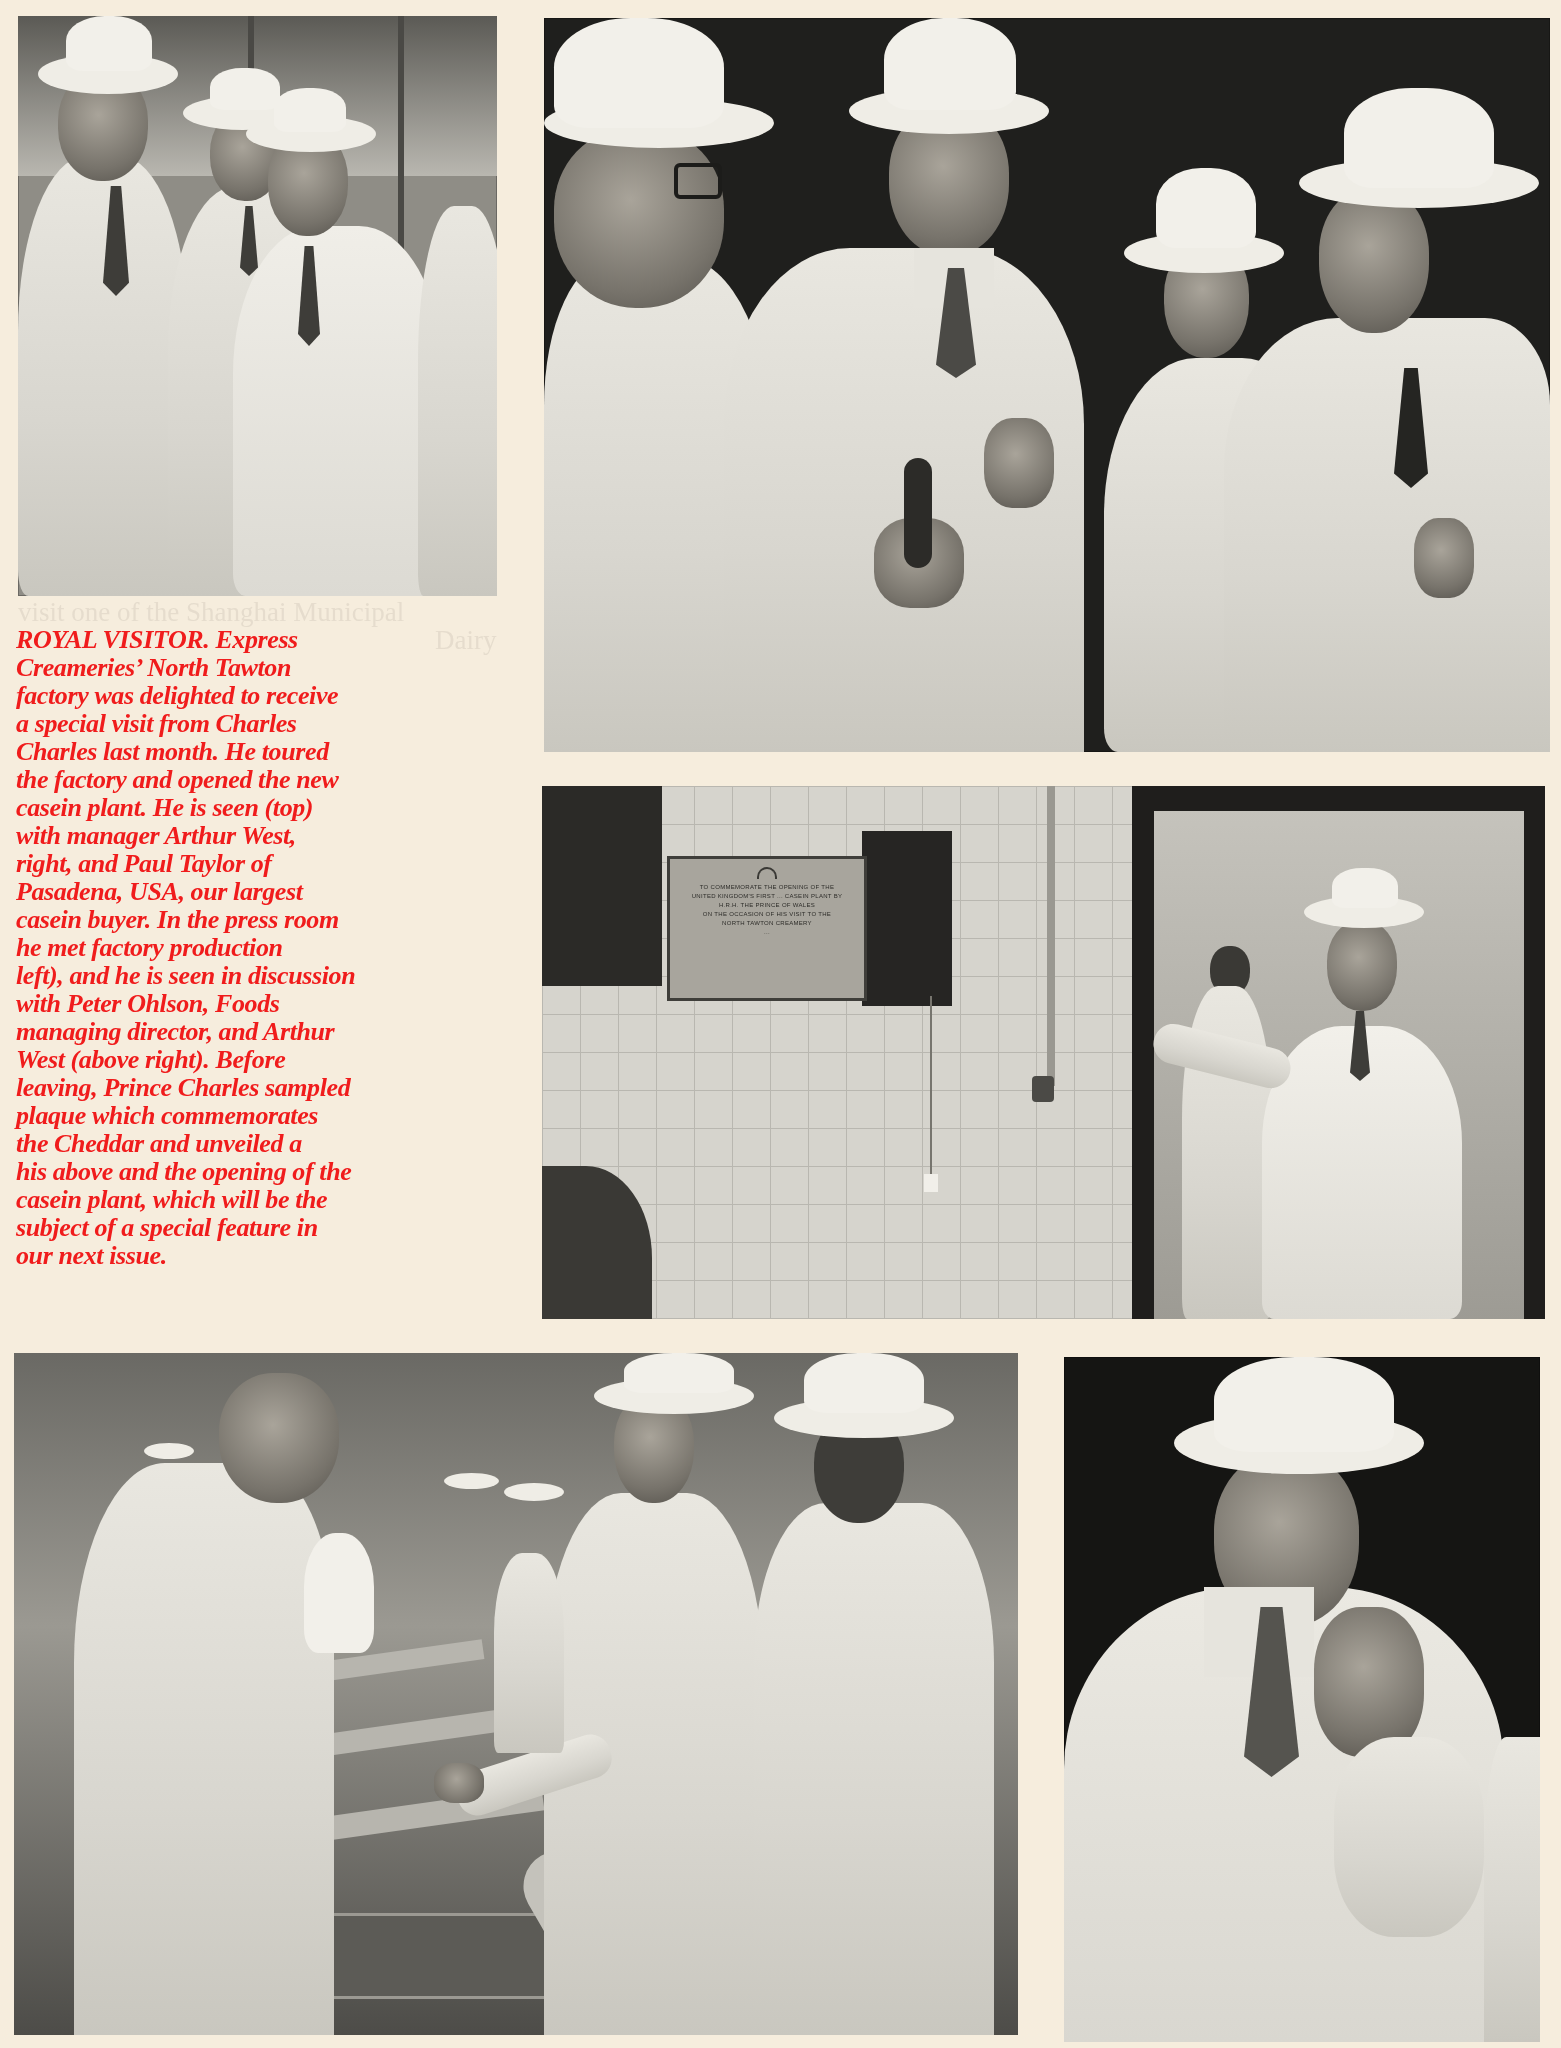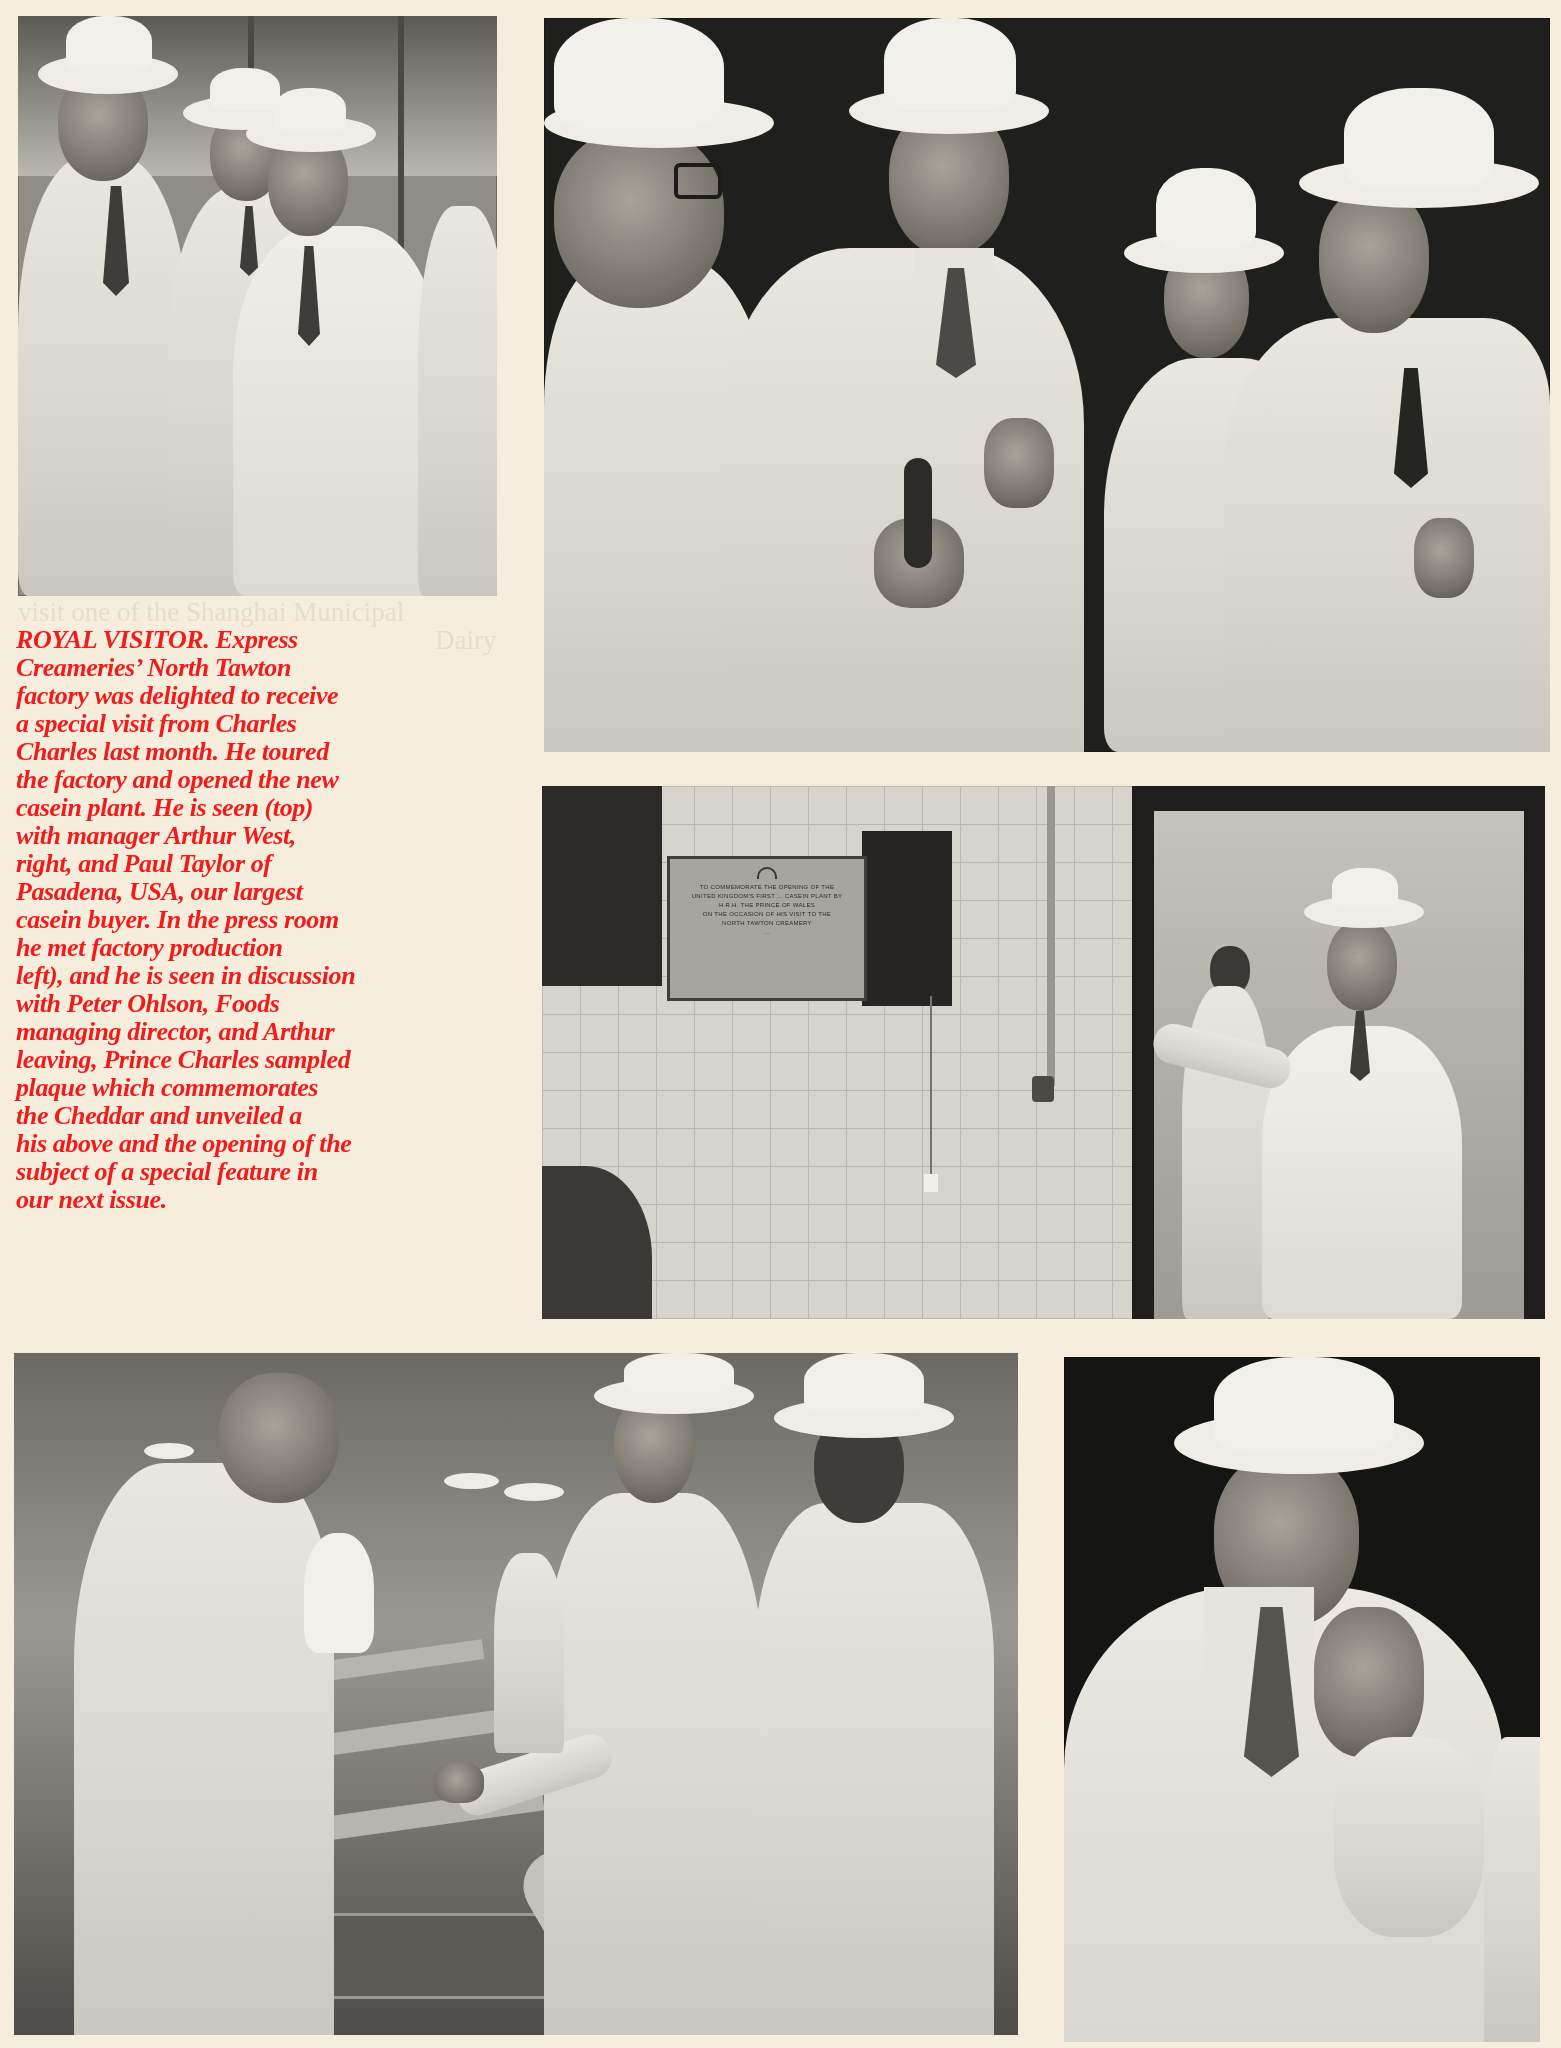--- a/index.html
+++ b/index.html
@@ -188,19 +188,21 @@
   <span class="line">the factory and opened the new</span>
   <span class="line">casein plant. He is seen (top)</span>
   <span class="line">with manager Arthur West,</span>
   <span class="line">right, and Paul Taylor of</span>
   <span class="line">Pasadena, USA, our largest</span>
   <span class="line">casein buyer. In the press room</span>
   <span class="line">he met factory production</span>
   <span class="line">left), and he is seen in discussion</span>
   <span class="line">with Peter Ohlson, Foods</span>
   <span class="line">managing director, and Arthur</span>
+  <span class="line">West (above right). Before</span>
   <span class="line">leaving, Prince Charles sampled</span>
   <span class="line">plaque which commemorates</span>
   <span class="line">the Cheddar and unveiled a</span>
   <span class="line">his above and the opening of the</span>
+  <span class="line">casein plant, which will be the</span>
   <span class="line">subject of a special feature in</span>
   <span class="line">our next issue.</span>
 </div>
 
 </body></html>

